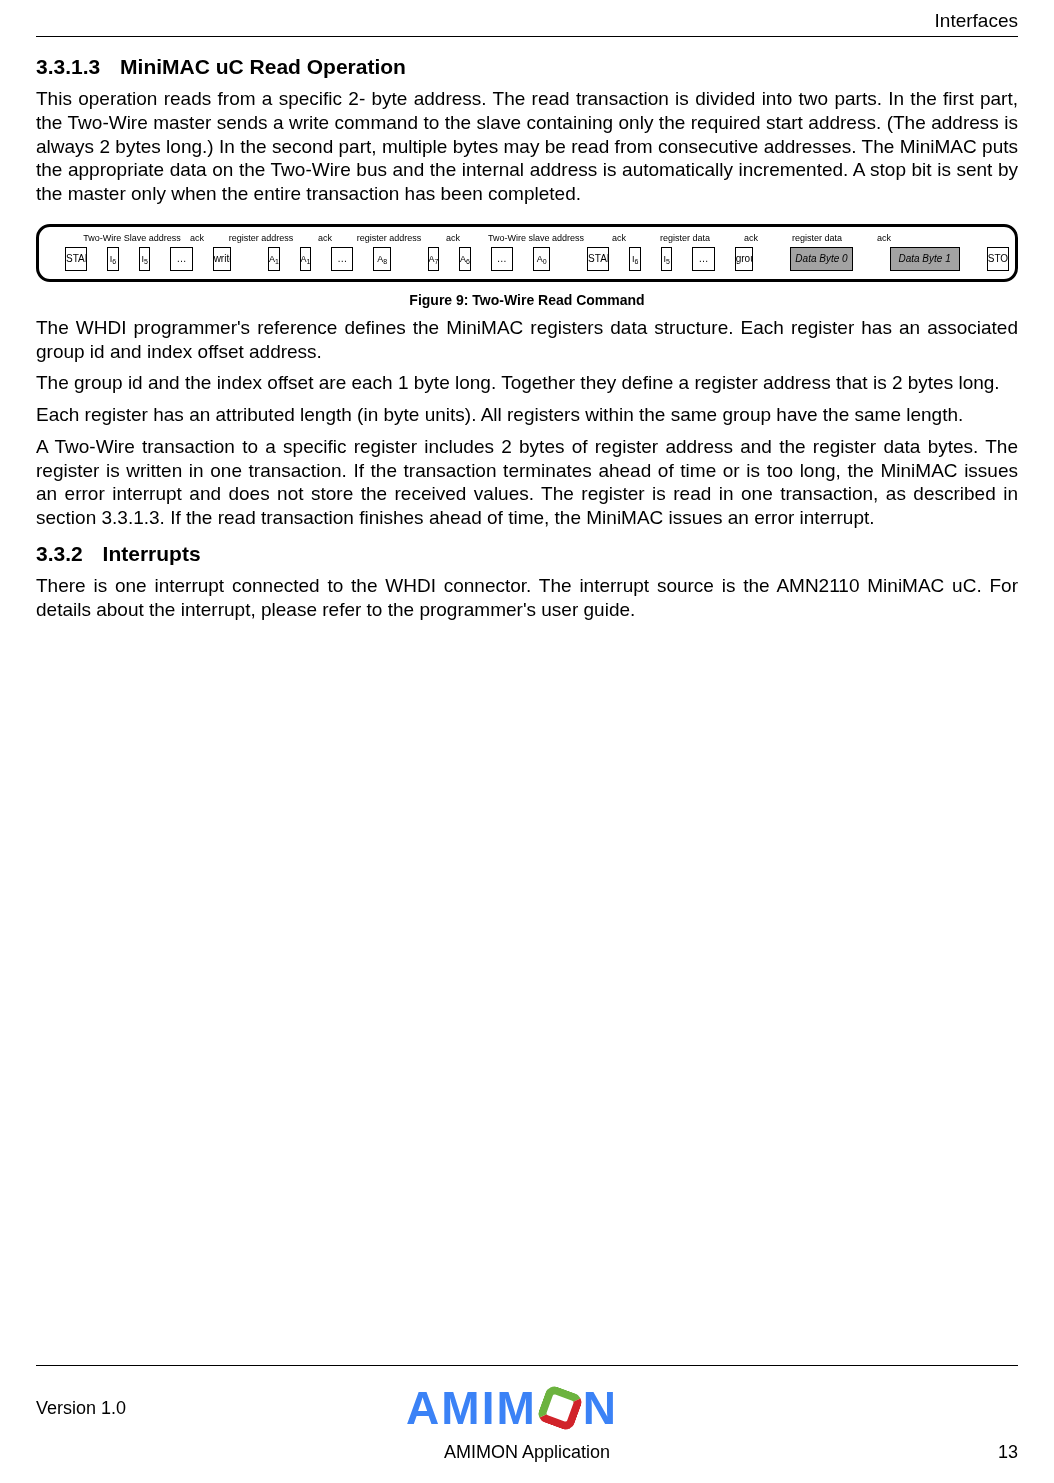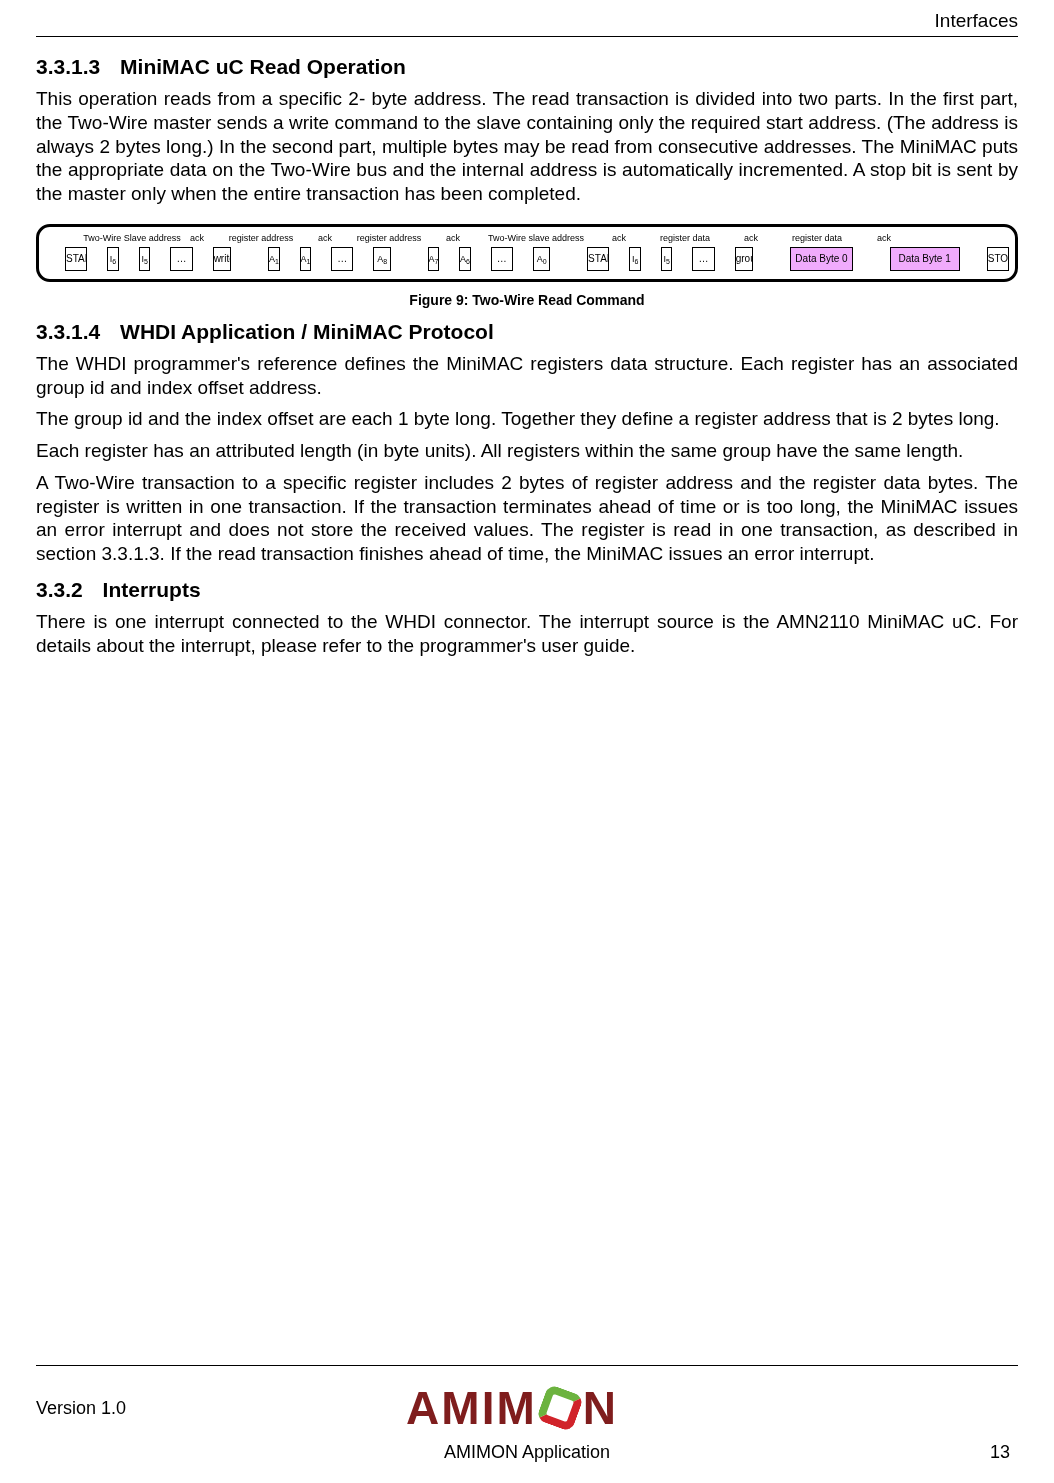--- a/index.html
+++ b/index.html
@@ -68,21 +68,21 @@
     box-sizing: border-box;
     text-align: center;
     line-height: 22px;
     overflow: hidden;
     margin-left: 20px;
   }
   .cell.sub { font-size: 9px; }
   .gap {
     box-sizing: border-box;
   }
-  .shade { background: #f0abfc; }
+  .shade { background: #a3a3a3; font-style: italic; }
   .figcap {
     text-align: center;
     font-size: 14px;
     font-weight: bold;
     margin: 10px 0 8px 0;
   }
   
   .footer {
     position: absolute;
     left: 36px;
@@ -99,21 +99,21 @@
     align-items: center;
     justify-content: space-between;
     height: 60px;
   }
   .ver { font-size: 18px; }
   .logo {
     font-family: Arial, sans-serif;
     font-weight: 900;
     font-size: 46px;
     letter-spacing: 2px;
-    color: #7f1d1d;
+    color: #3b82f6;
     display: flex;
     align-items: center;
   }
   .logo .spin {
     display: inline-block;
     width: 38px; height: 38px;
     border: 8px solid #6cb33f;
     border-radius: 10px;
     border-right-color: #d1232a;
     border-bottom-color: #d1232a;
@@ -122,21 +122,21 @@
     box-sizing: border-box;
   }
   .conf-row {
     text-align: center;
     font-size: 18px;
     position: relative;
     margin-top: 4px;
   }
   .conf-row .pg {
     position: absolute;
-    right: 8px;
+    right: 0;
     top: 0;
   }
   sub { font-size: 7px; vertical-align: baseline; position: relative; top: 2px; }
 </style>
 </head>
 <body>
 
 <div class="page">
   <div class="header-right">Interfaces</div>
   <hr class="topline">
@@ -188,24 +188,20 @@
       <div class="gap" style="width:28px"></div>
       <div class="cell shade" style="width:104px">Data Byte 0</div>
       <div class="gap" style="width:28px"></div>
       <div class="cell shade" style="width:116px">Data Byte 1</div>
       <div class="gap" style="width:12px"></div>
       <div class="cell" style="width:36px">STOP</div>
     </div>
   </div>
   <div class="figcap">Figure 9: Two-Wire Read Command</div>
 
-  <h3 class="sec">
-    <span class="num">3.3.1.4</span>
-    <span>WHDI Application / MiniMAC Protocol</span>
-  </h3>
   <p class="body">The WHDI programmer's reference defines the MiniMAC registers data structure. Each register has an associated group id and index offset address.</p>
   <p class="body">The group id and the index offset are each 1 byte long. Together they define a register address that is 2 bytes long.</p>
   <p class="body">Each register has an attributed length (in byte units). All registers within the same group have the same length.</p>
   <p class="body">A Two-Wire transaction to a specific register includes 2 bytes of register address and the register data bytes. The register is written in one transaction. If the transaction terminates ahead of time or is too long, the MiniMAC issues an error interrupt and does not store the received values. The register is read in one transaction, as described in section 3.3.1.3. If the read transaction finishes ahead of time, the MiniMAC issues an error interrupt.</p>
 
   <h3 class="sec">
     <span class="num">3.3.2</span>
     <span>Interrupts</span>
   </h3>
   <p class="body">There is one interrupt connected to the WHDI connector. The interrupt source is the AMN2110 MiniMAC uC. For details about the interrupt, please refer to the programmer's user guide.</p>

